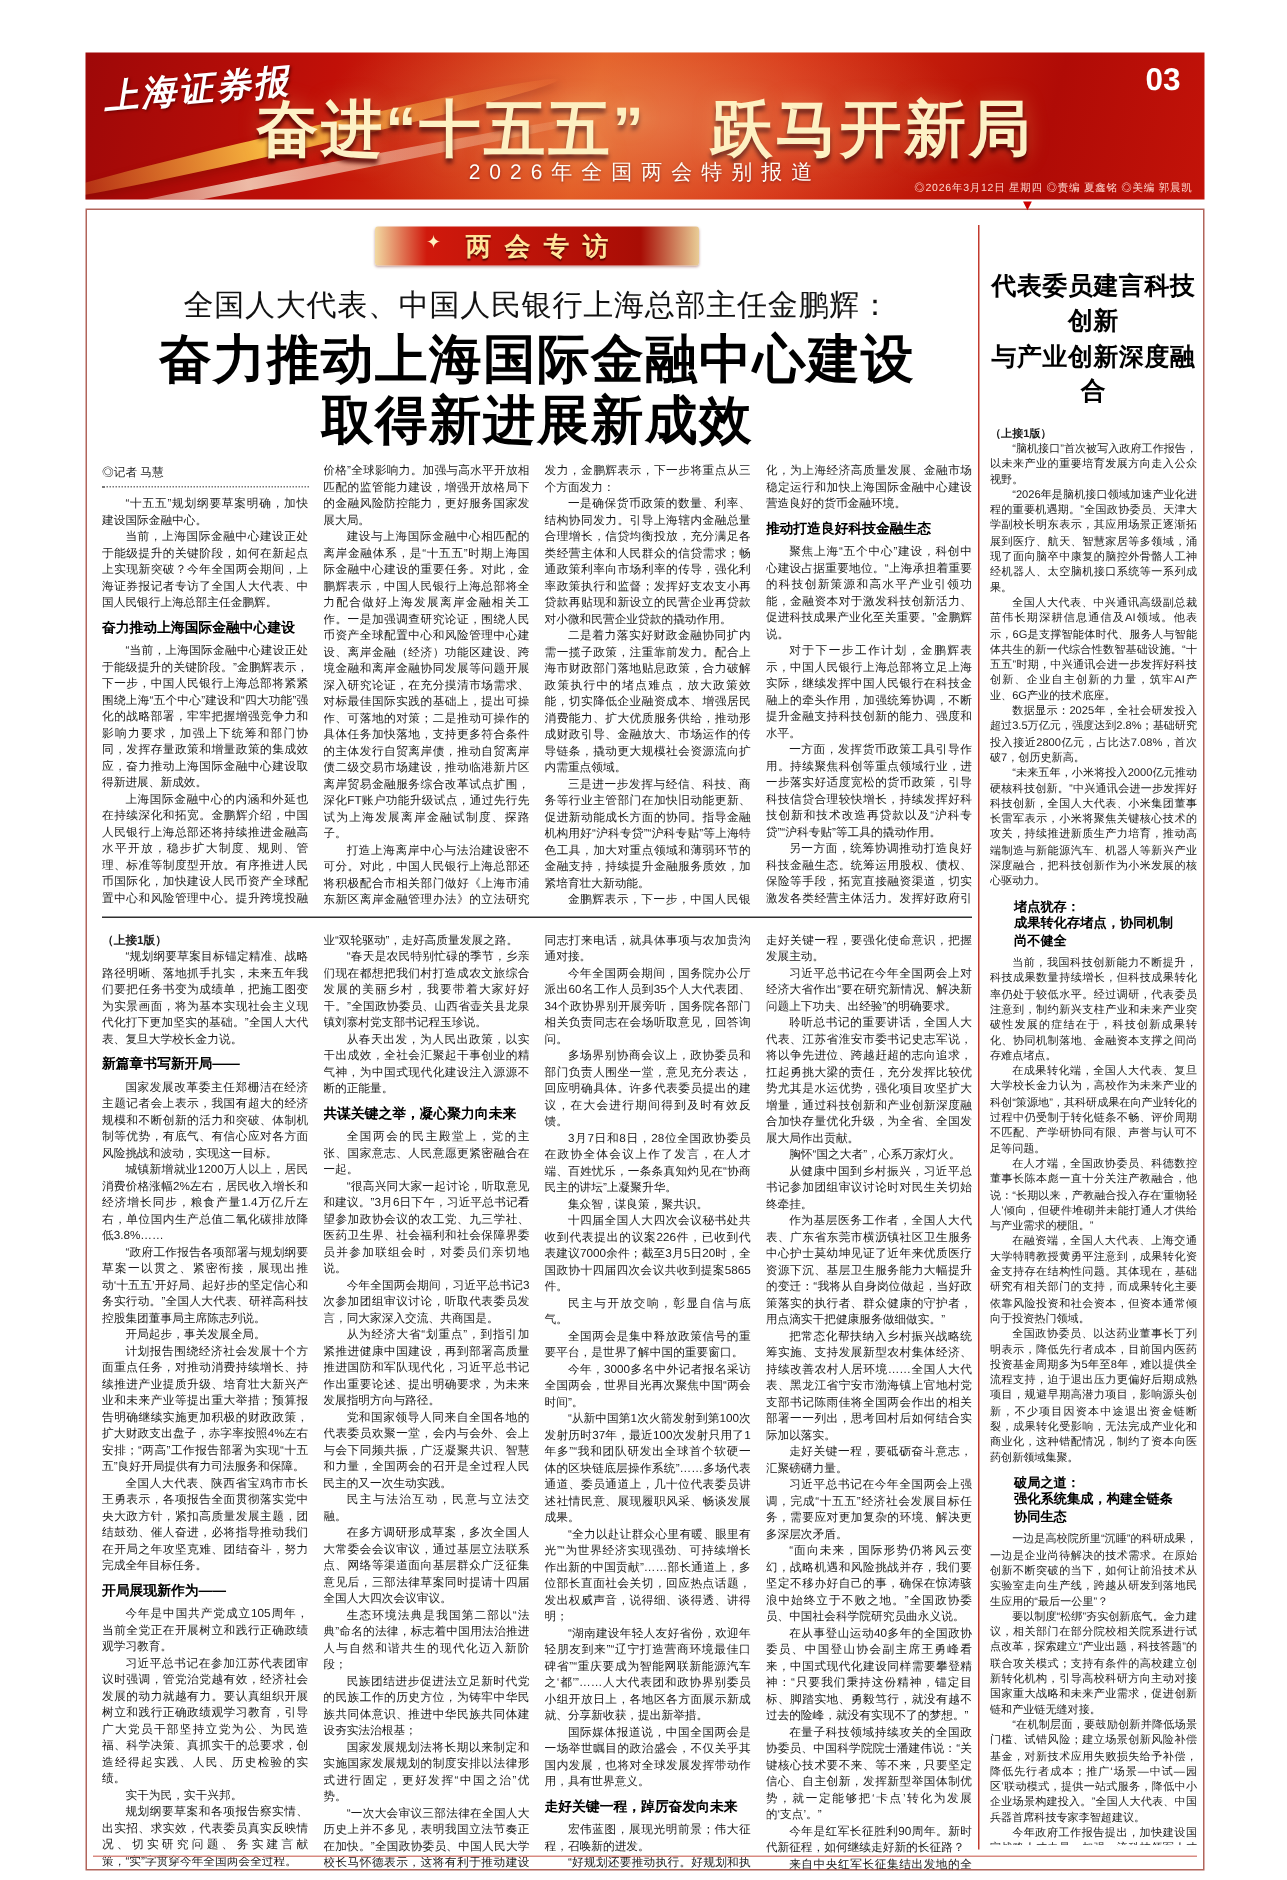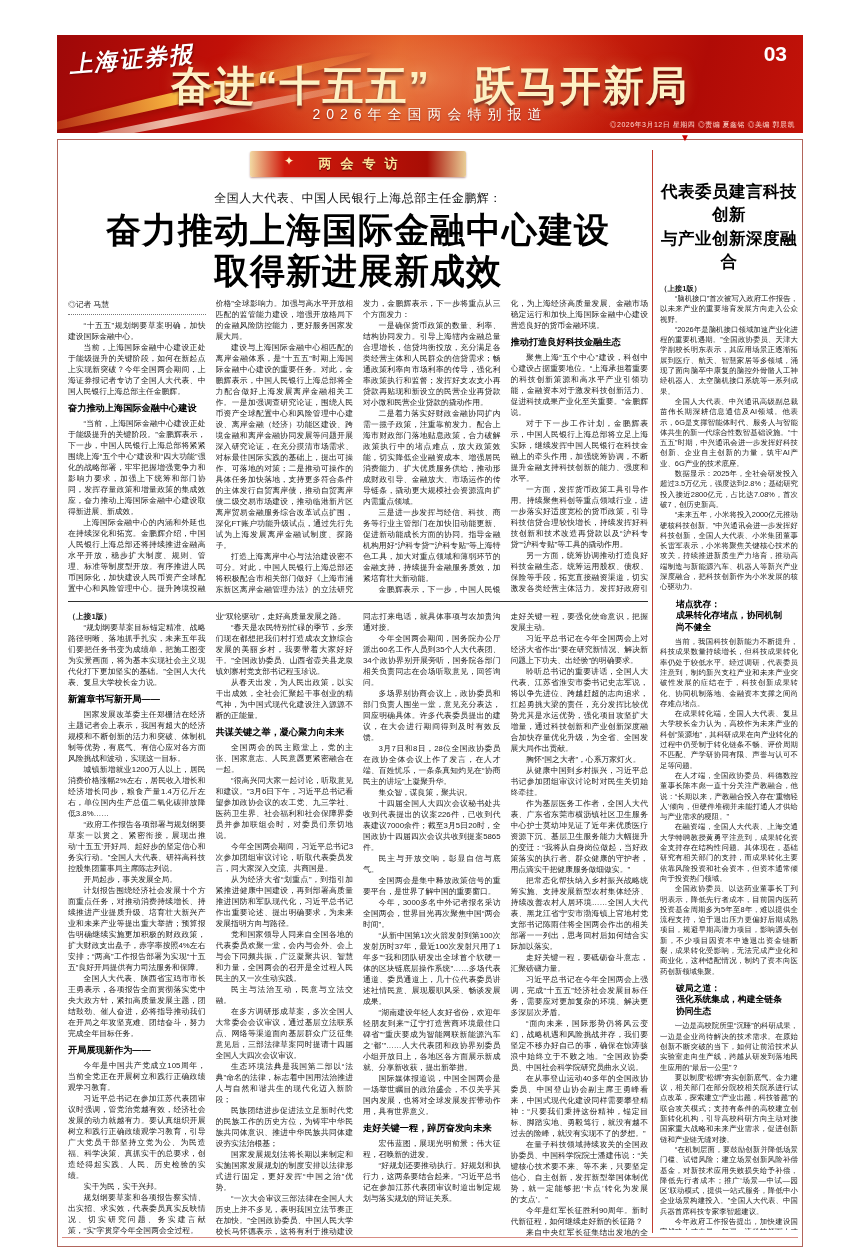--- a/index.html
+++ b/index.html
@@ -40,23 +40,23 @@
   .frame-mark{ position:absolute; left:622px; top:-7px; font-size:10px; color:#cc0000; line-height:10px; }
   .frame-innerline{ position:absolute; left:4px; right:4px; bottom:8px; height:1px; background:#d98b82; }
   .vdivider{ position:absolute; left:594px; top:10px; bottom:13px; width:1px; background:#c23b2e; }
   
   .main-area{ position:absolute; left:10px; top:8px; width:580px; }
   .badge{ width:216px; height:26px; margin:3px auto 0; position:relative; display:flex; align-items:center;
     justify-content:center; border-radius:2px;
     background:linear-gradient(90deg,#f2d9a2 0%,#d0190c 16%,#a80d05 82%,#e9cd96 100%);
     box-shadow:0 1px 2px rgba(100,10,0,.4); }
   .badge-star{ position:absolute; left:34px; top:3px; color:#fff2c0; font-size:12px; }
-  .badge-label{ color:#ffe49a; font-size:13px; font-weight:bold; letter-spacing:9px; text-indent:9px;
+  .badge-label{ color:#ffe49a; font-size:17px; font-weight:bold; letter-spacing:9px; text-indent:9px;
     text-shadow:0 1px 1px #5c0202; }
-  .kicker{ margin-top:13px; text-align:center; font-size:12px; color:#121212; letter-spacing:.5px; }
+  .kicker{ margin-top:13px; text-align:center; font-size:20px; color:#121212; letter-spacing:.5px; }
   .headline{ text-align:center; font-weight:900; font-size:35px; line-height:1.16; color:#000;
     margin-top:3px; letter-spacing:1px; }
   .mainrule{ border:none; border-top:1.5px solid #2f2f2f; margin:7px 0 0; }
   
   .columns{ display:flex; gap:10px; margin-top:7px; height:296px; overflow:hidden; }
   .columns.bottom{ height:626px; margin-top:9px; }
   .col{ flex:1; overflow:hidden; font-size:7.8px; line-height:11px; text-align:justify; color:#1b1b1b; }
   .para{ text-indent:2em; }
   .cont{ text-indent:0; }
   .sub{ font-weight:bold; font-size:9.2px; line-height:12px; margin:5px 0 4px; text-indent:0; white-space:pre-line; color:#000; }
@@ -165,20 +165,21 @@
           <div class="para cont">同志打来电话，就具体事项与农加贵沟通对接。</div>
           <div class="para">今年全国两会期间，国务院办公厅派出60名工作人员到35个人大代表团、34个政协界别开展旁听，国务院各部门相关负责同志在会场听取意见，回答询问。</div>
           <div class="para">多场界别协商会议上，政协委员和部门负责人围坐一堂，意见充分表达，回应明确具体。许多代表委员提出的建议，在大会进行期间得到及时有效反馈。</div>
           <div class="para">3月7日和8日，28位全国政协委员在政协全体会议上作了发言，在人才端、百姓忧乐，一条条真知灼见在“协商民主的讲坛”上凝聚升华。</div>
           <div class="para">集众智，谋良策，聚共识。</div>
           <div class="para">十四届全国人大四次会议秘书处共收到代表提出的议案226件，已收到代表建议7000余件；截至3月5日20时，全国政协十四届四次会议共收到提案5865件。</div>
           <div class="para">民主与开放交响，彰显自信与底气。</div>
           <div class="para">全国两会是集中释放政策信号的重要平台，是世界了解中国的重要窗口。</div>
           <div class="para">今年，3000多名中外记者报名采访全国两会，世界目光再次聚焦中国“两会时间”。</div>
           <div class="para">“从新中国第1次火箭发射到第100次发射历时37年，最近100次发射只用了1年多”“我和团队研发出全球首个软硬一体的区块链底层操作系统”……多场代表通道、委员通道上，几十位代表委员讲述社情民意、展现履职风采、畅谈发展成果。</div>
+          <div class="para">“全力以赴让群众心里有暖、眼里有光”“为世界经济实现强劲、可持续增长作出新的中国贡献”……部长通道上，多位部长直面社会关切，回应热点话题，发出权威声音，说得细、谈得透、讲得明；</div>
           <div class="para">“湖南建设年轻人友好省份，欢迎年轻朋友到来”“辽宁打造营商环境最佳口碑省”“重庆要成为智能网联新能源汽车之‘都’”……人大代表团和政协界别委员小组开放日上，各地区各方面展示新成就、分享新收获，提出新举措。</div>
           <div class="para">国际媒体报道说，中国全国两会是一场举世瞩目的政治盛会，不仅关乎其国内发展，也将对全球发展发挥带动作用，具有世界意义。</div>
           <div class="sub">走好关键一程，踔厉奋发向未来</div>
           <div class="para">宏伟蓝图，展现光明前景；伟大征程，召唤新的进发。</div>
           <div class="para">“好规划还要推动执行。好规划和执行力，这两条要结合起来。”习近平总书记在参加江苏代表团审议时道出制定规划与落实规划的辩证关系。</div>
         </div>
       <div class="col">
           <div class="para cont">走好关键一程，要强化使命意识，把握发展主动。</div>
           <div class="para">习近平总书记在今年全国两会上对经济大省作出“要在研究新情况、解决新问题上下功夫、出经验”的明确要求。</div>
           <div class="para">聆听总书记的重要讲话，全国人大代表、江苏省淮安市委书记史志军说，将以争先进位、跨越赶超的志向追求，扛起勇挑大梁的责任，充分发挥比较优势尤其是水运优势，强化项目攻坚扩大增量，通过科技创新和产业创新深度融合加快存量优化升级，为全省、全国发展大局作出贡献。</div>

